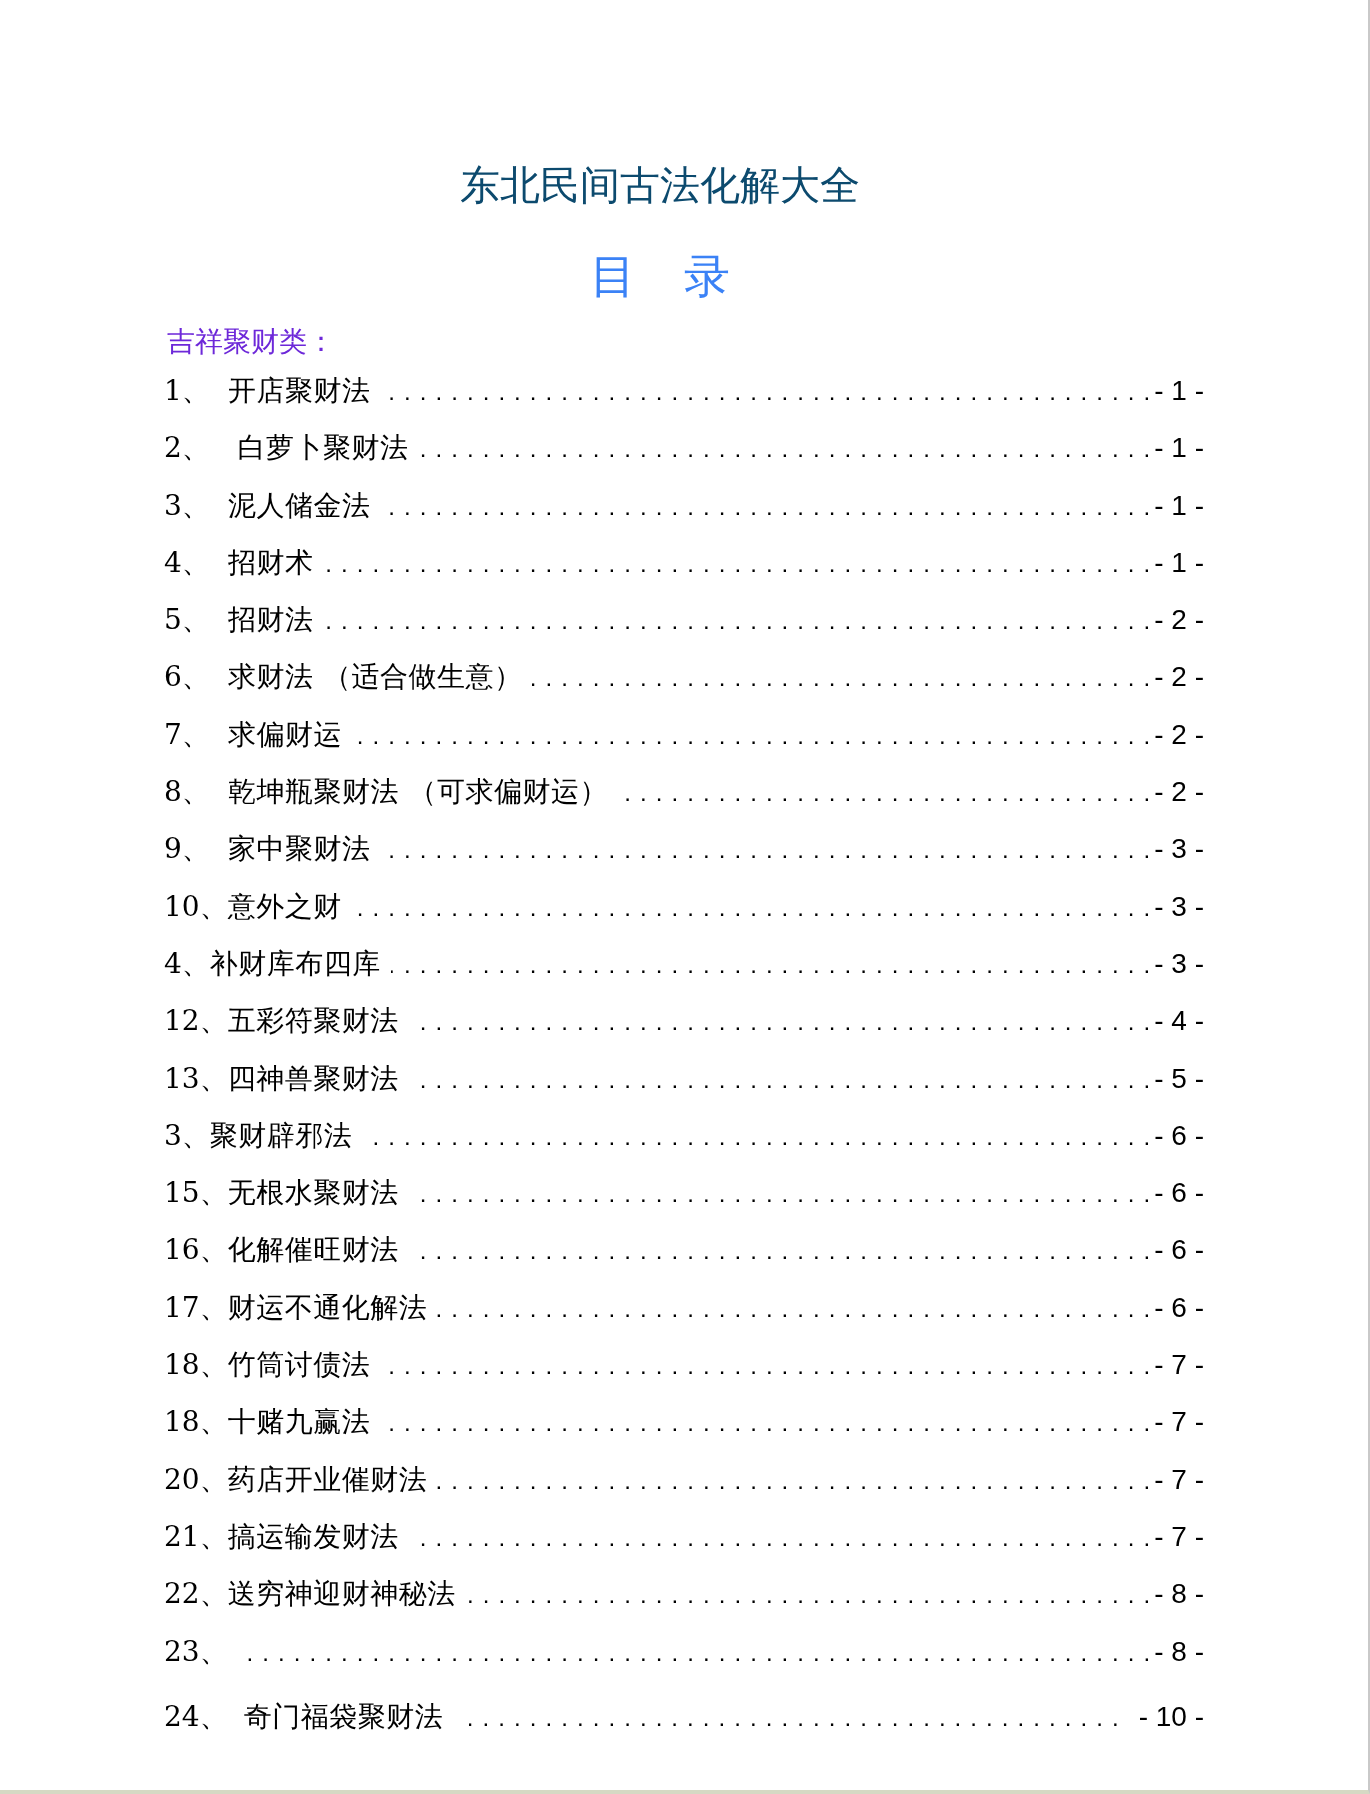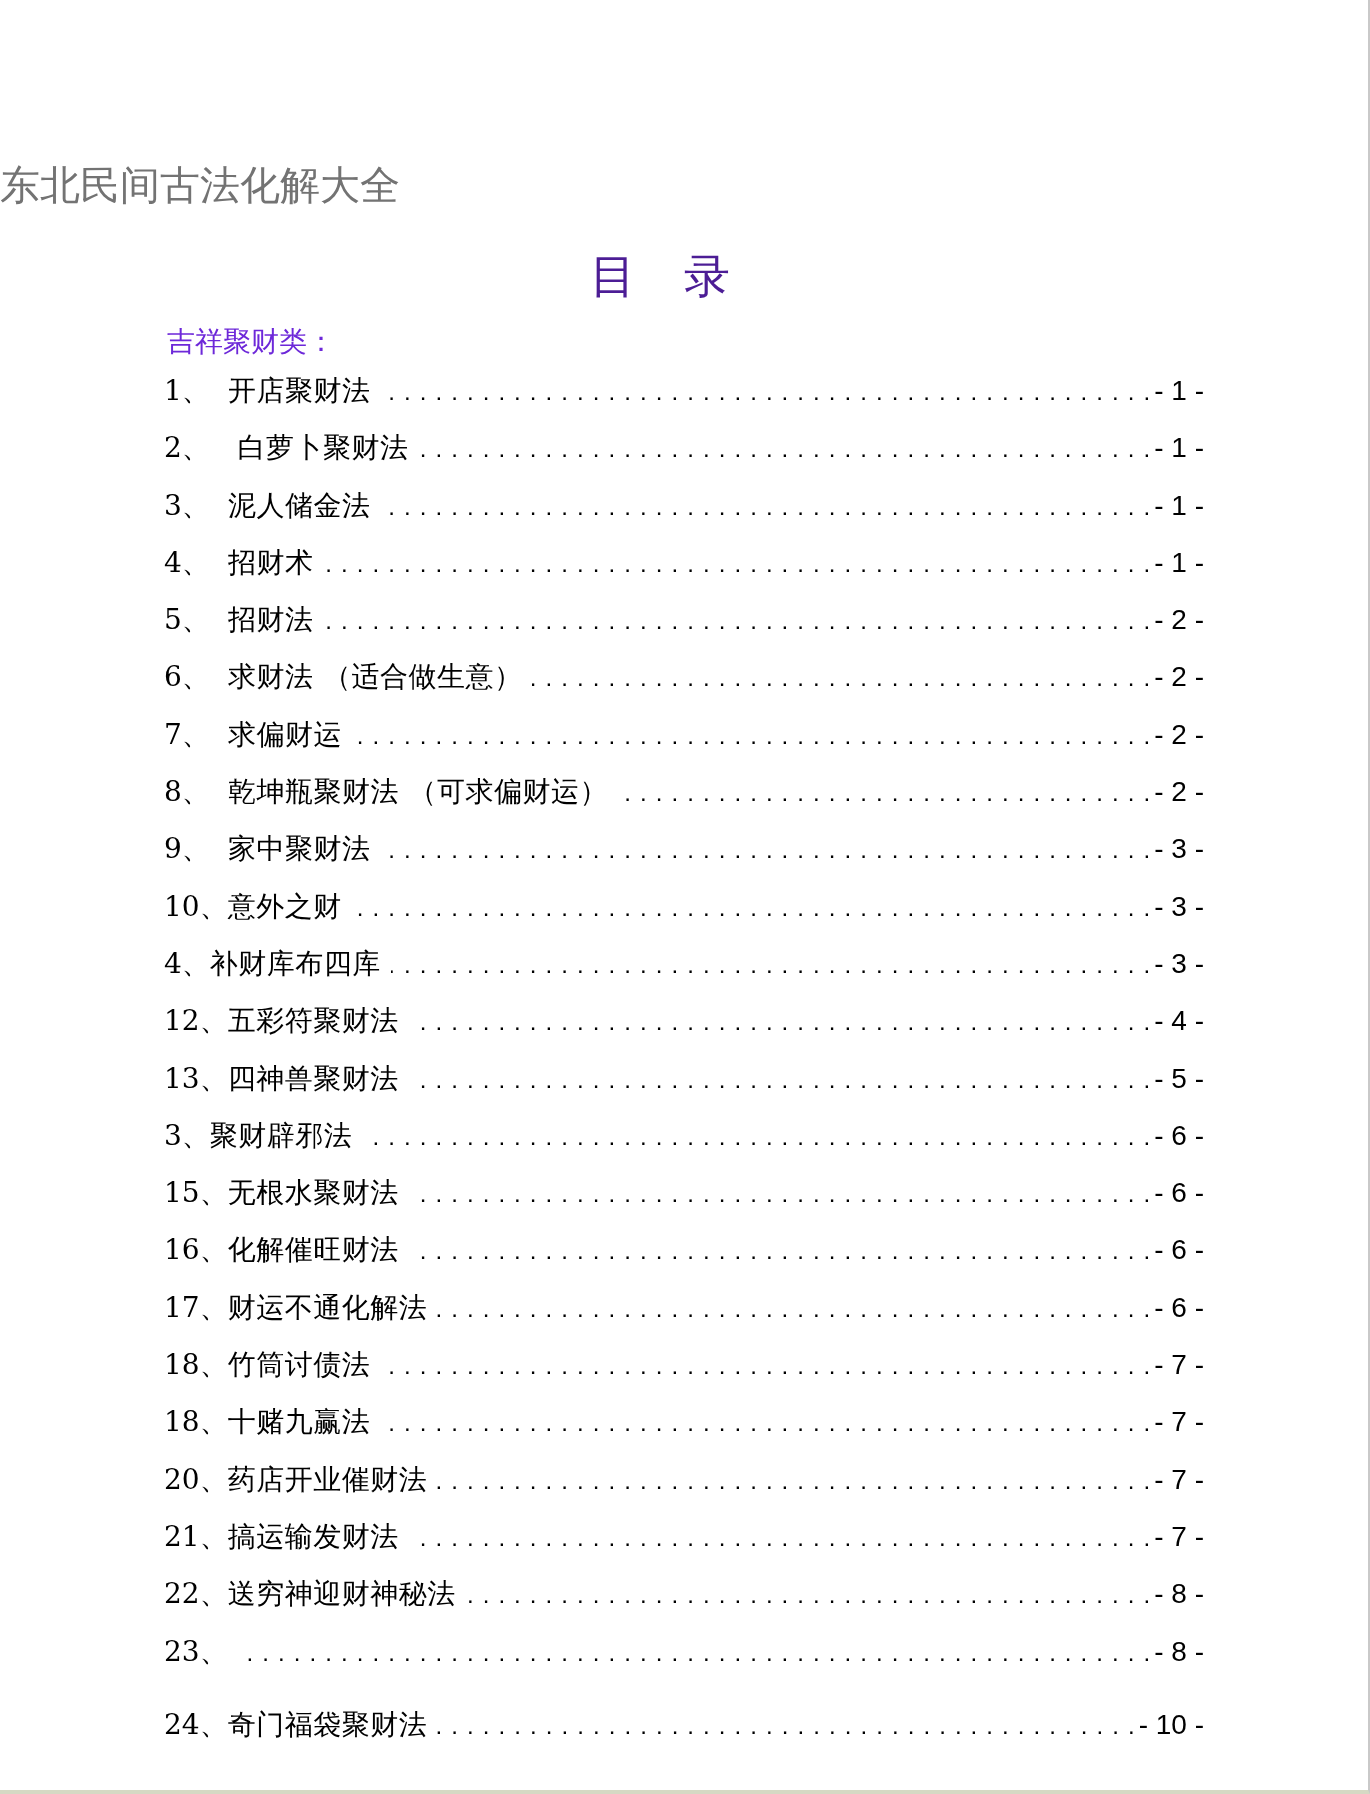--- a/index.html
+++ b/index.html
@@ -22,37 +22,37 @@
       background: #ffffff;
       border-right: 2px solid #c9c9c9;
       border-bottom: 4px solid #d6d9c4;
       box-sizing: content-box;
     }
     .doc-title {
       position: absolute;
       left: 0;
       width: 1320px;
       top: 160px;
-      text-align: left;
+      text-align: center;
       font-family: "DejaVu Sans", "Liberation Sans", sans-serif;
       font-size: 40px;
       line-height: 50px;
-      color: #737373;
+      color: #0c4a6e;
       letter-spacing: 0px;
     }
     .toc-heading {
       position: absolute;
       left: 0;
       width: 1320px;
       top: 246px;
       text-align: center;
       font-family: "DejaVu Serif", "Liberation Serif", serif;
       font-size: 46px;
       line-height: 60px;
-      color: #4c1d95;
+      color: #3b82f6;
     }
     .toc-heading .gap {
       display: inline-block;
       width: 48px;
     }
     .section-label {
       position: absolute;
       left: 167px;
       top: 322px;
       font-family: "DejaVu Serif", "Liberation Serif", serif;
@@ -74,21 +74,22 @@
       align-items: baseline;
       height: 57.3px;
       font-family: "DejaVu Serif", "Liberation Serif", serif;
       font-size: 28px;
       line-height: 40px;
       color: #000000;
       cursor: pointer;
       white-space: nowrap;
     }
     .toc-row:last-child {
-      margin-top: 16px;
+      margin-top: 8px;
+      gap: 16px;
     }
     .toc-num {
       flex: 0 0 auto;
       min-width: 64px;
       letter-spacing: 0px;
     }
     .toc-num.two {
       min-width: 0;
     }
     .toc-title {

